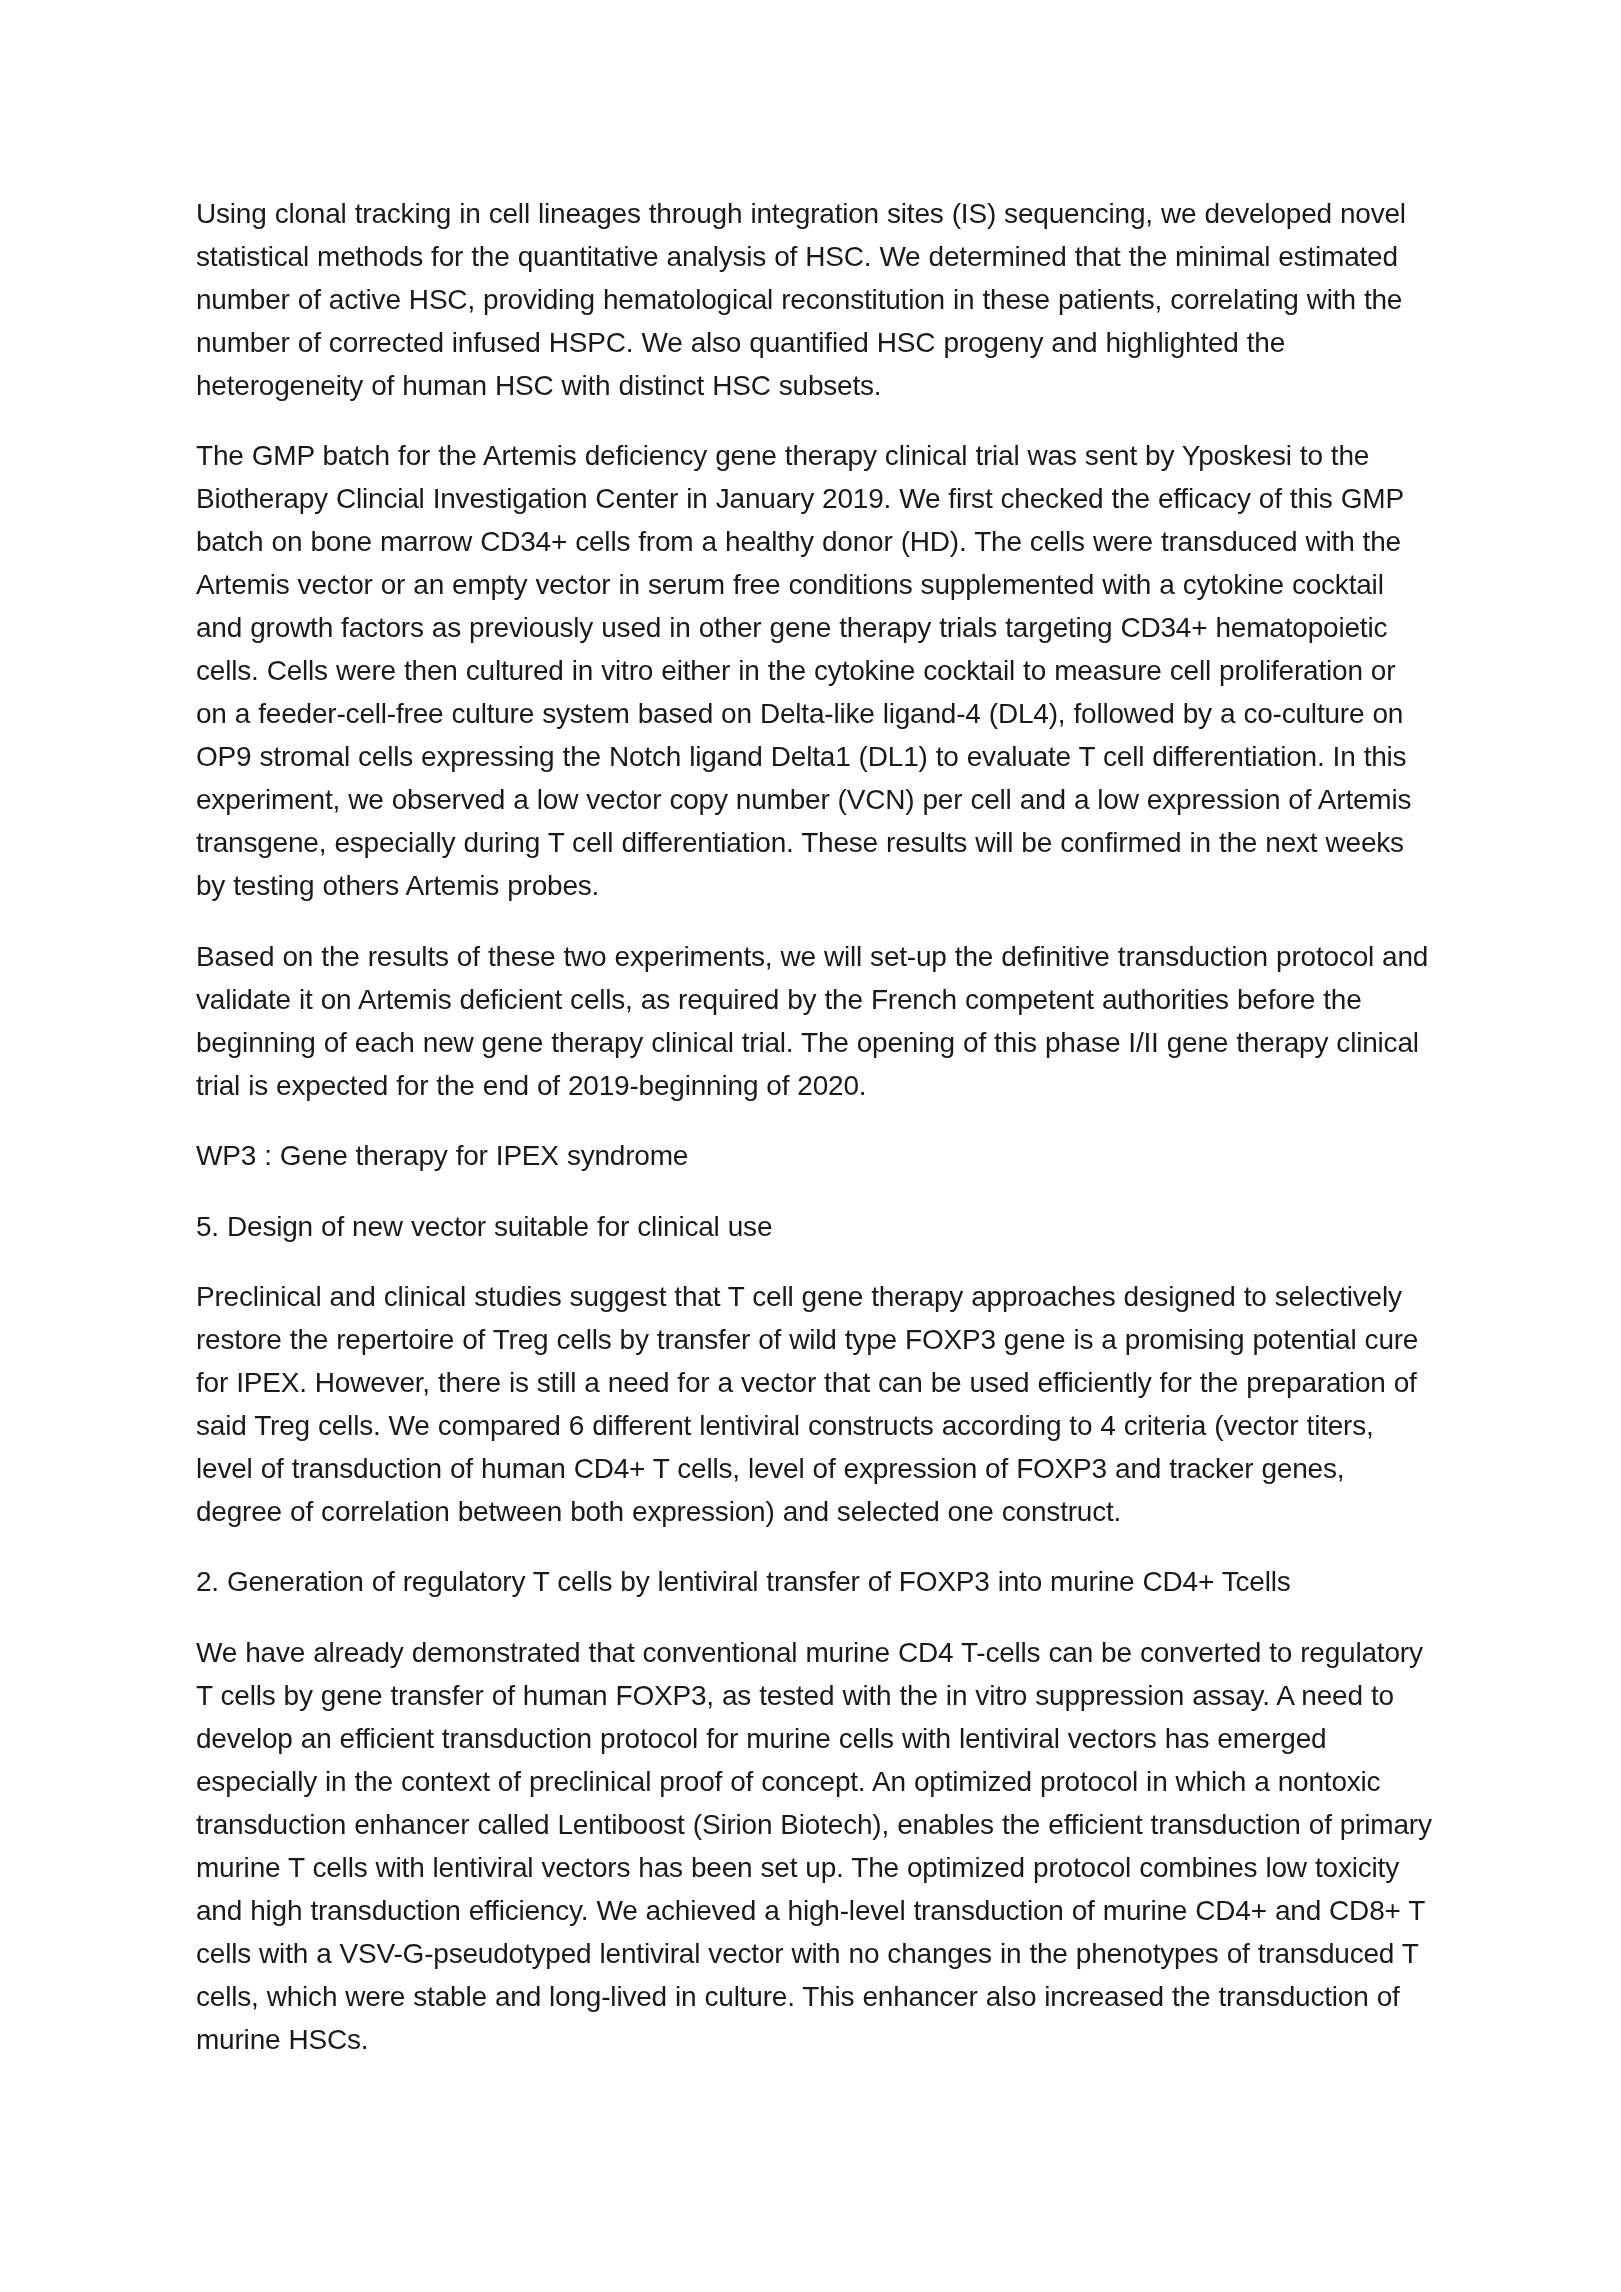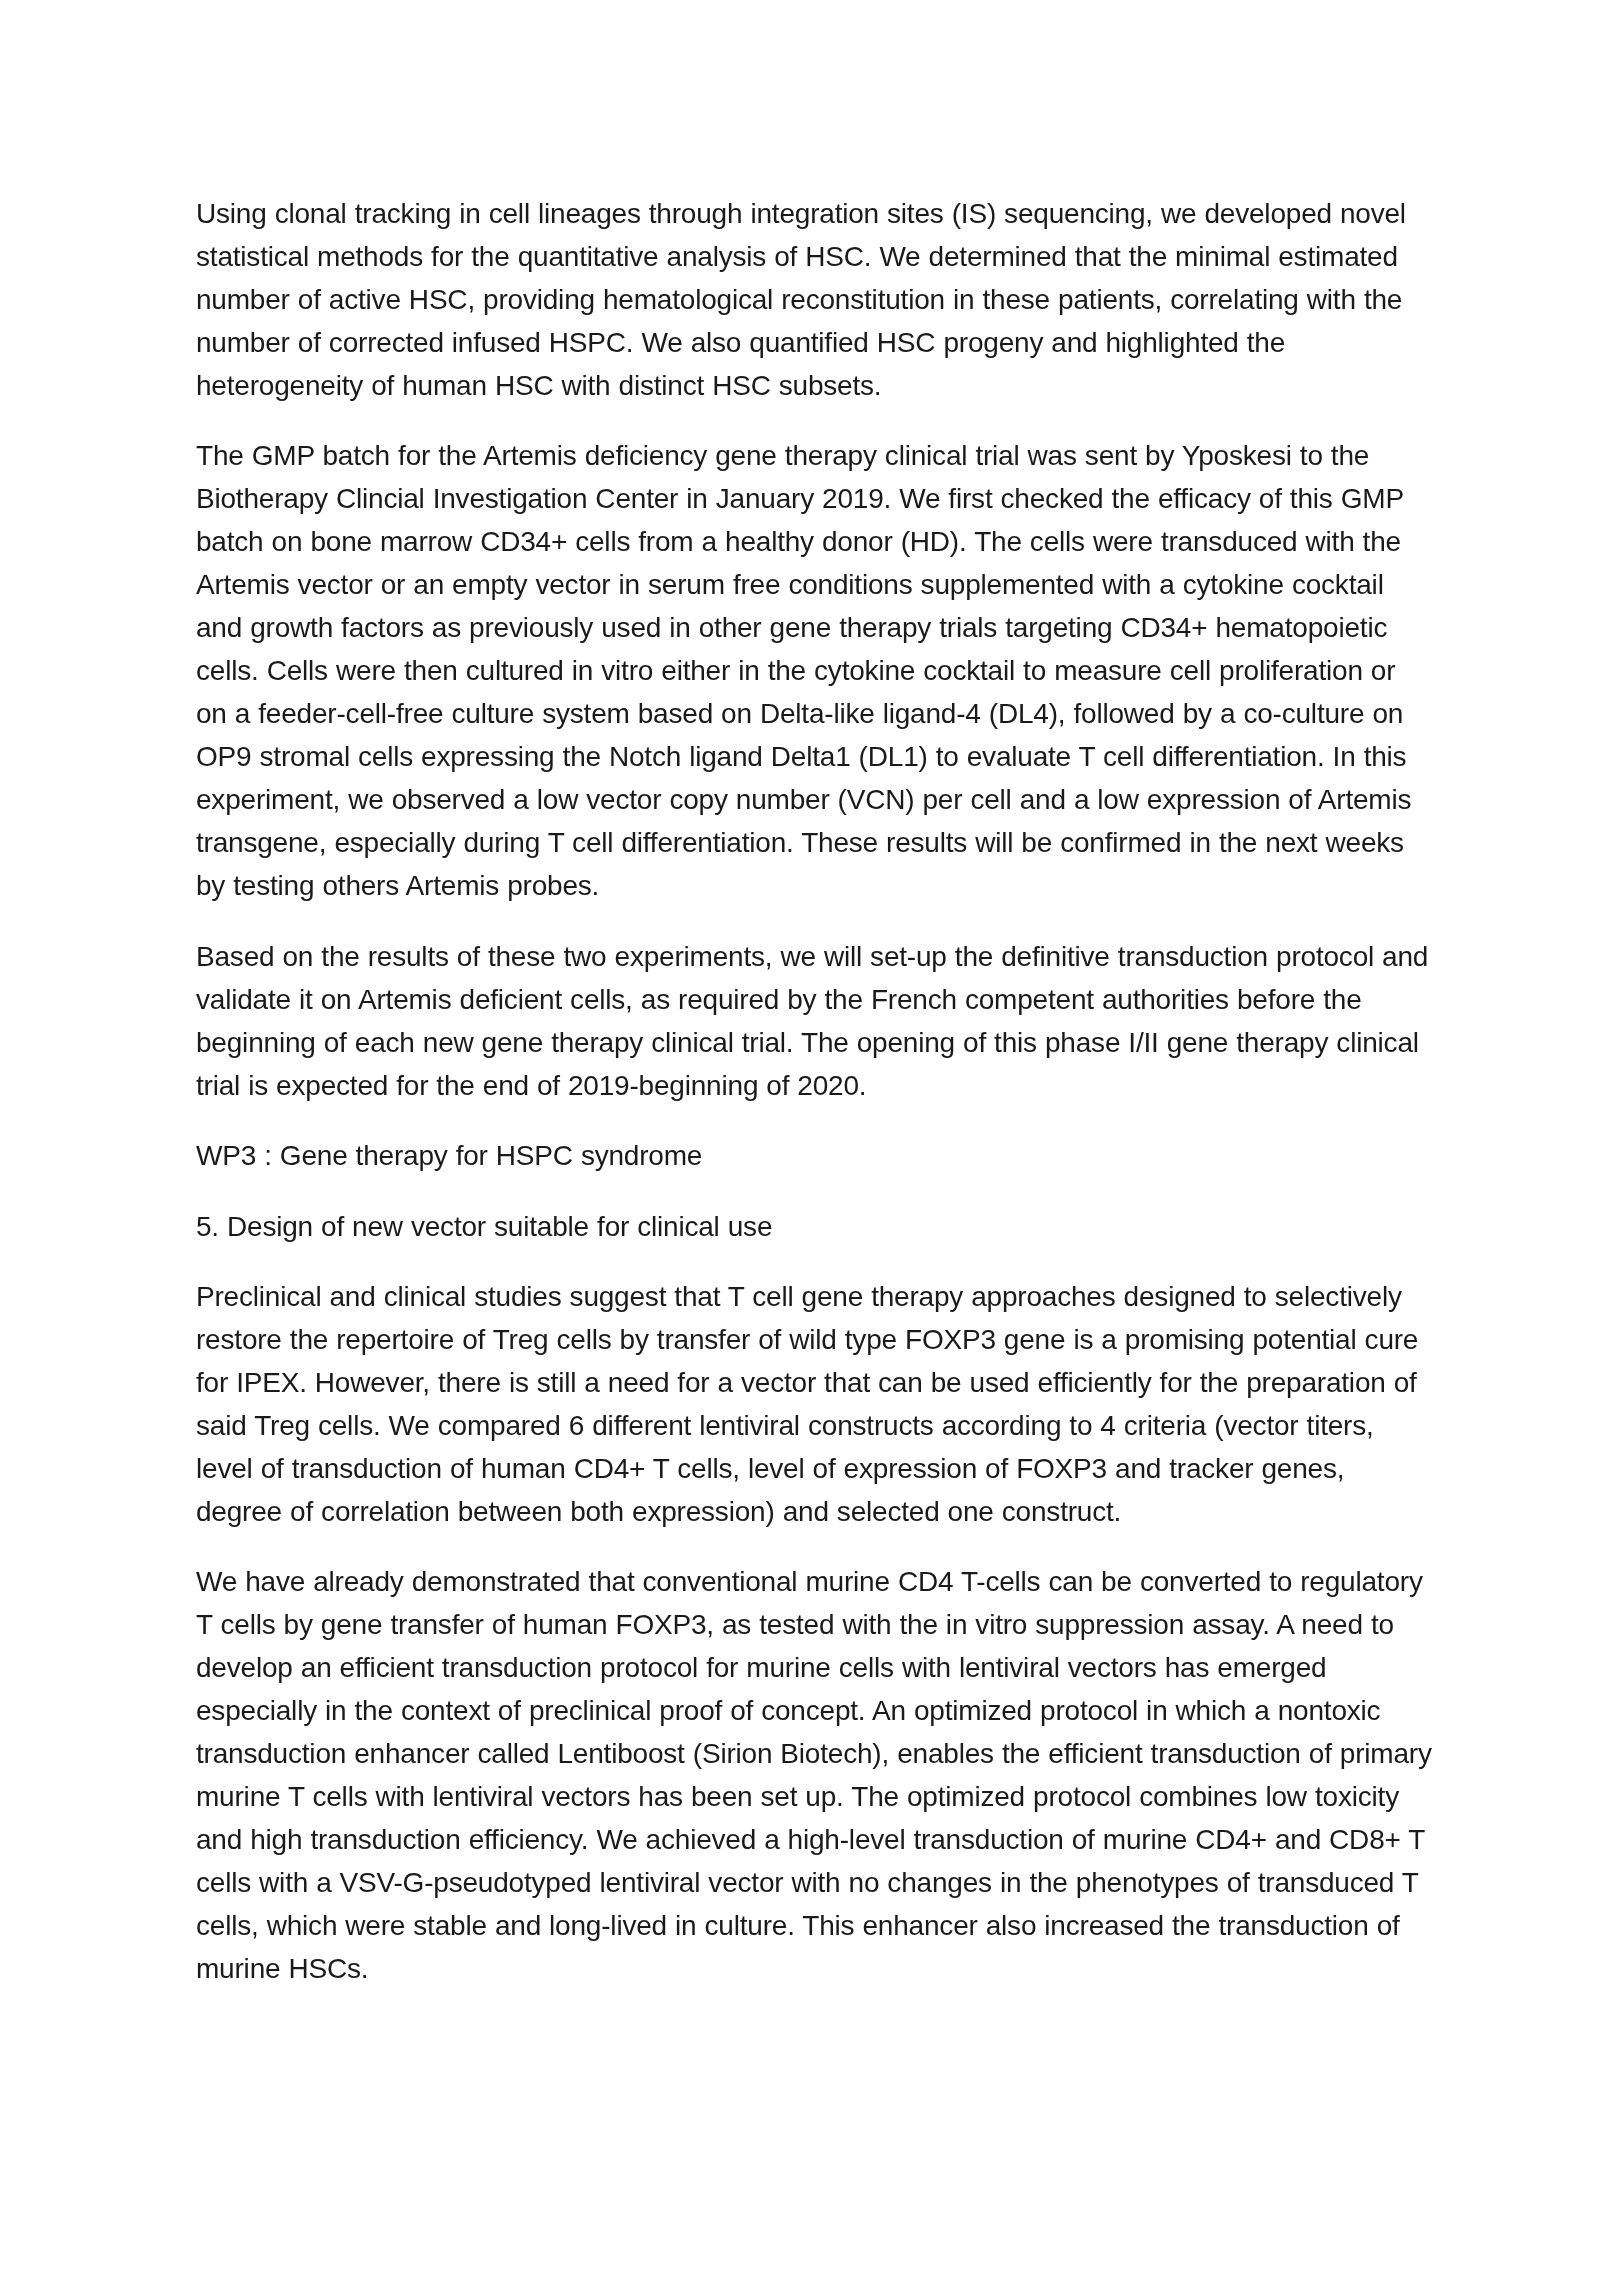--- a/index.html
+++ b/index.html
@@ -32,19 +32,20 @@
   }
 </style>
 </head>
 <body>
 
 <div class="page">
   <div class="doc-text">
     <p>Using clonal tracking in cell lineages through integration sites (IS) sequencing, we developed novel statistical methods for the quantitative analysis of HSC. We determined that the minimal estimated number of active HSC, providing hematological reconstitution in these patients, correlating with the number of corrected infused HSPC. We also quantified HSC progeny and highlighted the heterogeneity of human HSC with distinct HSC subsets.</p>
     <p>The GMP batch for the Artemis deficiency gene therapy clinical trial was sent by Yposkesi to the Biotherapy Clincial Investigation Center in January 2019. We first checked the efficacy of this GMP batch on bone marrow CD34+ cells from a healthy donor (HD). The cells were transduced with the Artemis vector or an empty vector in serum free conditions supplemented with a cytokine cocktail and growth factors as previously used in other gene therapy trials targeting CD34+ hematopoietic cells. Cells were then cultured in vitro either in the cytokine cocktail to measure cell proliferation or on a feeder-cell-free culture system based on Delta-like ligand-4 (DL4), followed by a co-culture on OP9 stromal cells expressing the Notch ligand Delta1 (DL1) to evaluate T cell differentiation. In this experiment, we observed a low vector copy number (VCN) per cell and a low expression of Artemis transgene, especially during T cell differentiation. These results will be confirmed in the next weeks by testing others Artemis probes.</p>
     <p>Based on the results of these two experiments, we will set-up the definitive transduction protocol and validate it on Artemis deficient cells, as required by the French competent authorities before the beginning of each new gene therapy clinical trial. The opening of this phase I/II gene therapy clinical trial is expected for the end of 2019-beginning of 2020.</p>
-    <p>WP3 : Gene therapy for HSPC syndrome</p>
+    <p>WP3 : Gene therapy for IPEX syndrome</p>
     <p>5. Design of new vector suitable for clinical use</p>
     <p>Preclinical and clinical studies suggest that T cell gene therapy approaches designed to selectively restore the repertoire of Treg cells by transfer of wild type FOXP3 gene is a promising potential cure for IPEX. However, there is still a need for a vector that can be used efficiently for the preparation of said Treg cells. We compared 6 different lentiviral constructs according to 4 criteria (vector titers, level of transduction of human CD4+ T cells, level of expression of FOXP3 and tracker genes, degree of correlation between both expression) and selected one construct.</p>
+    <p>2. Generation of regulatory T cells by lentiviral transfer of FOXP3 into murine CD4+ Tcells</p>
     <p>We have already demonstrated that conventional murine CD4 T-cells can be converted to regulatory T cells by gene transfer of human FOXP3, as tested with the in vitro suppression assay. A need to develop an efficient transduction protocol for murine cells with lentiviral vectors has emerged especially in the context of preclinical proof of concept. An optimized protocol in which a nontoxic transduction enhancer called Lentiboost (Sirion Biotech), enables the efficient transduction of primary murine T cells with lentiviral vectors has been set up. The optimized protocol combines low toxicity and high transduction efficiency. We achieved a high-level transduction of murine CD4+ and CD8+ T cells with a VSV-G-pseudotyped lentiviral vector with no changes in the phenotypes of transduced T cells, which were stable and long-lived in culture. This enhancer also increased the transduction of murine HSCs.</p>
   </div>
 </div>
 
 
 </body></html>

